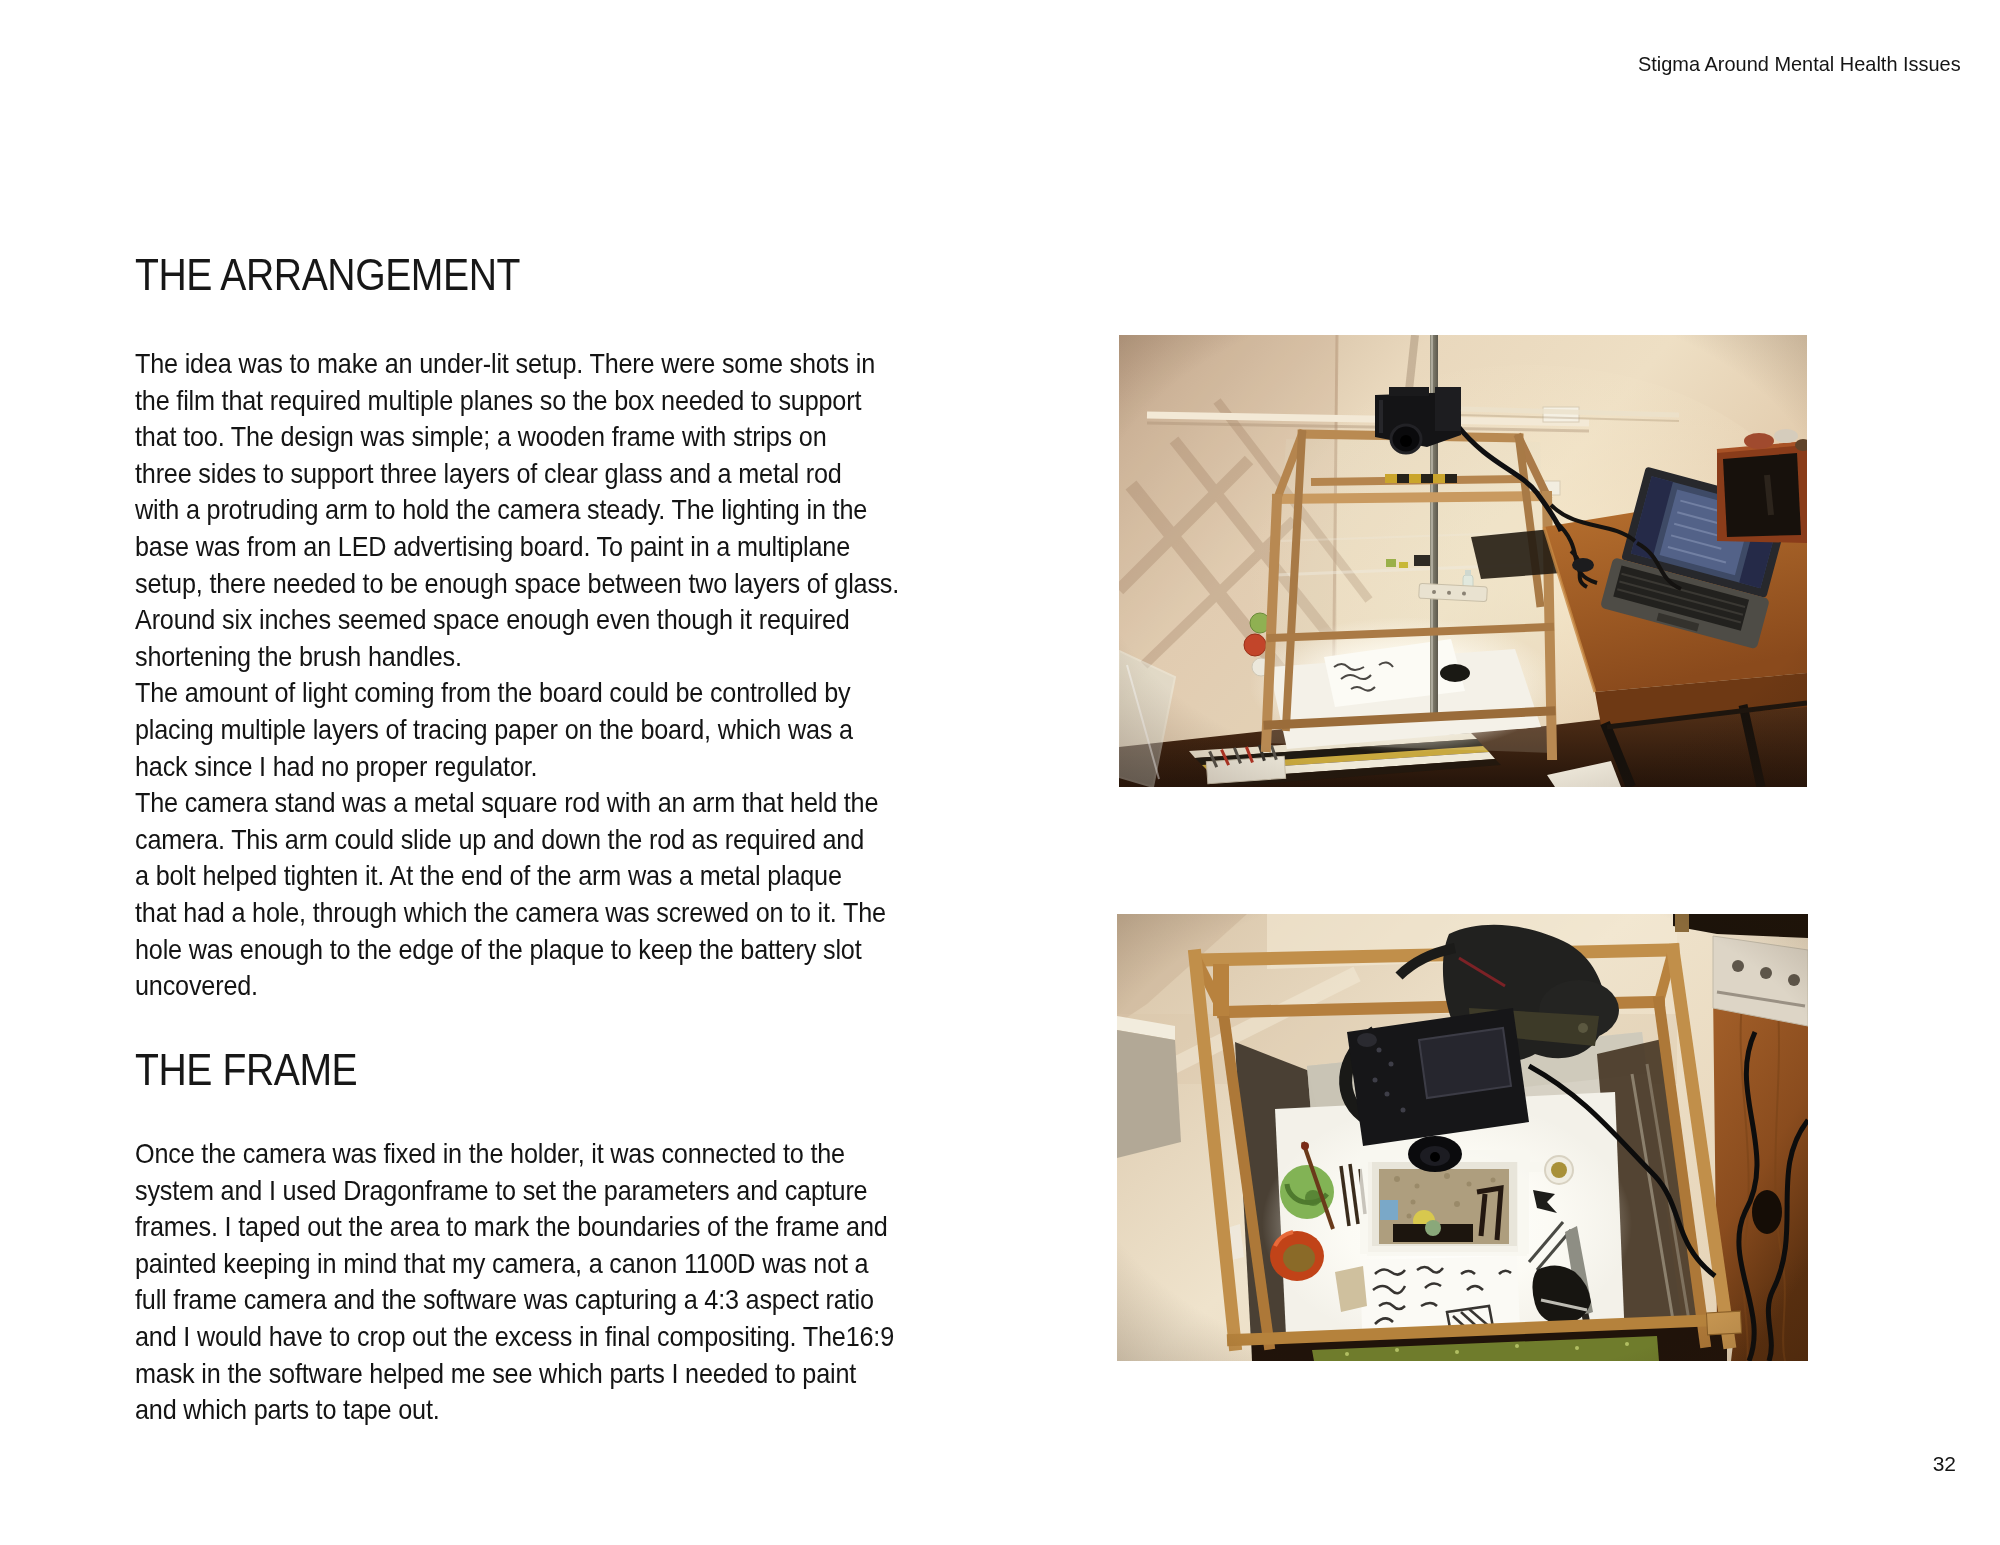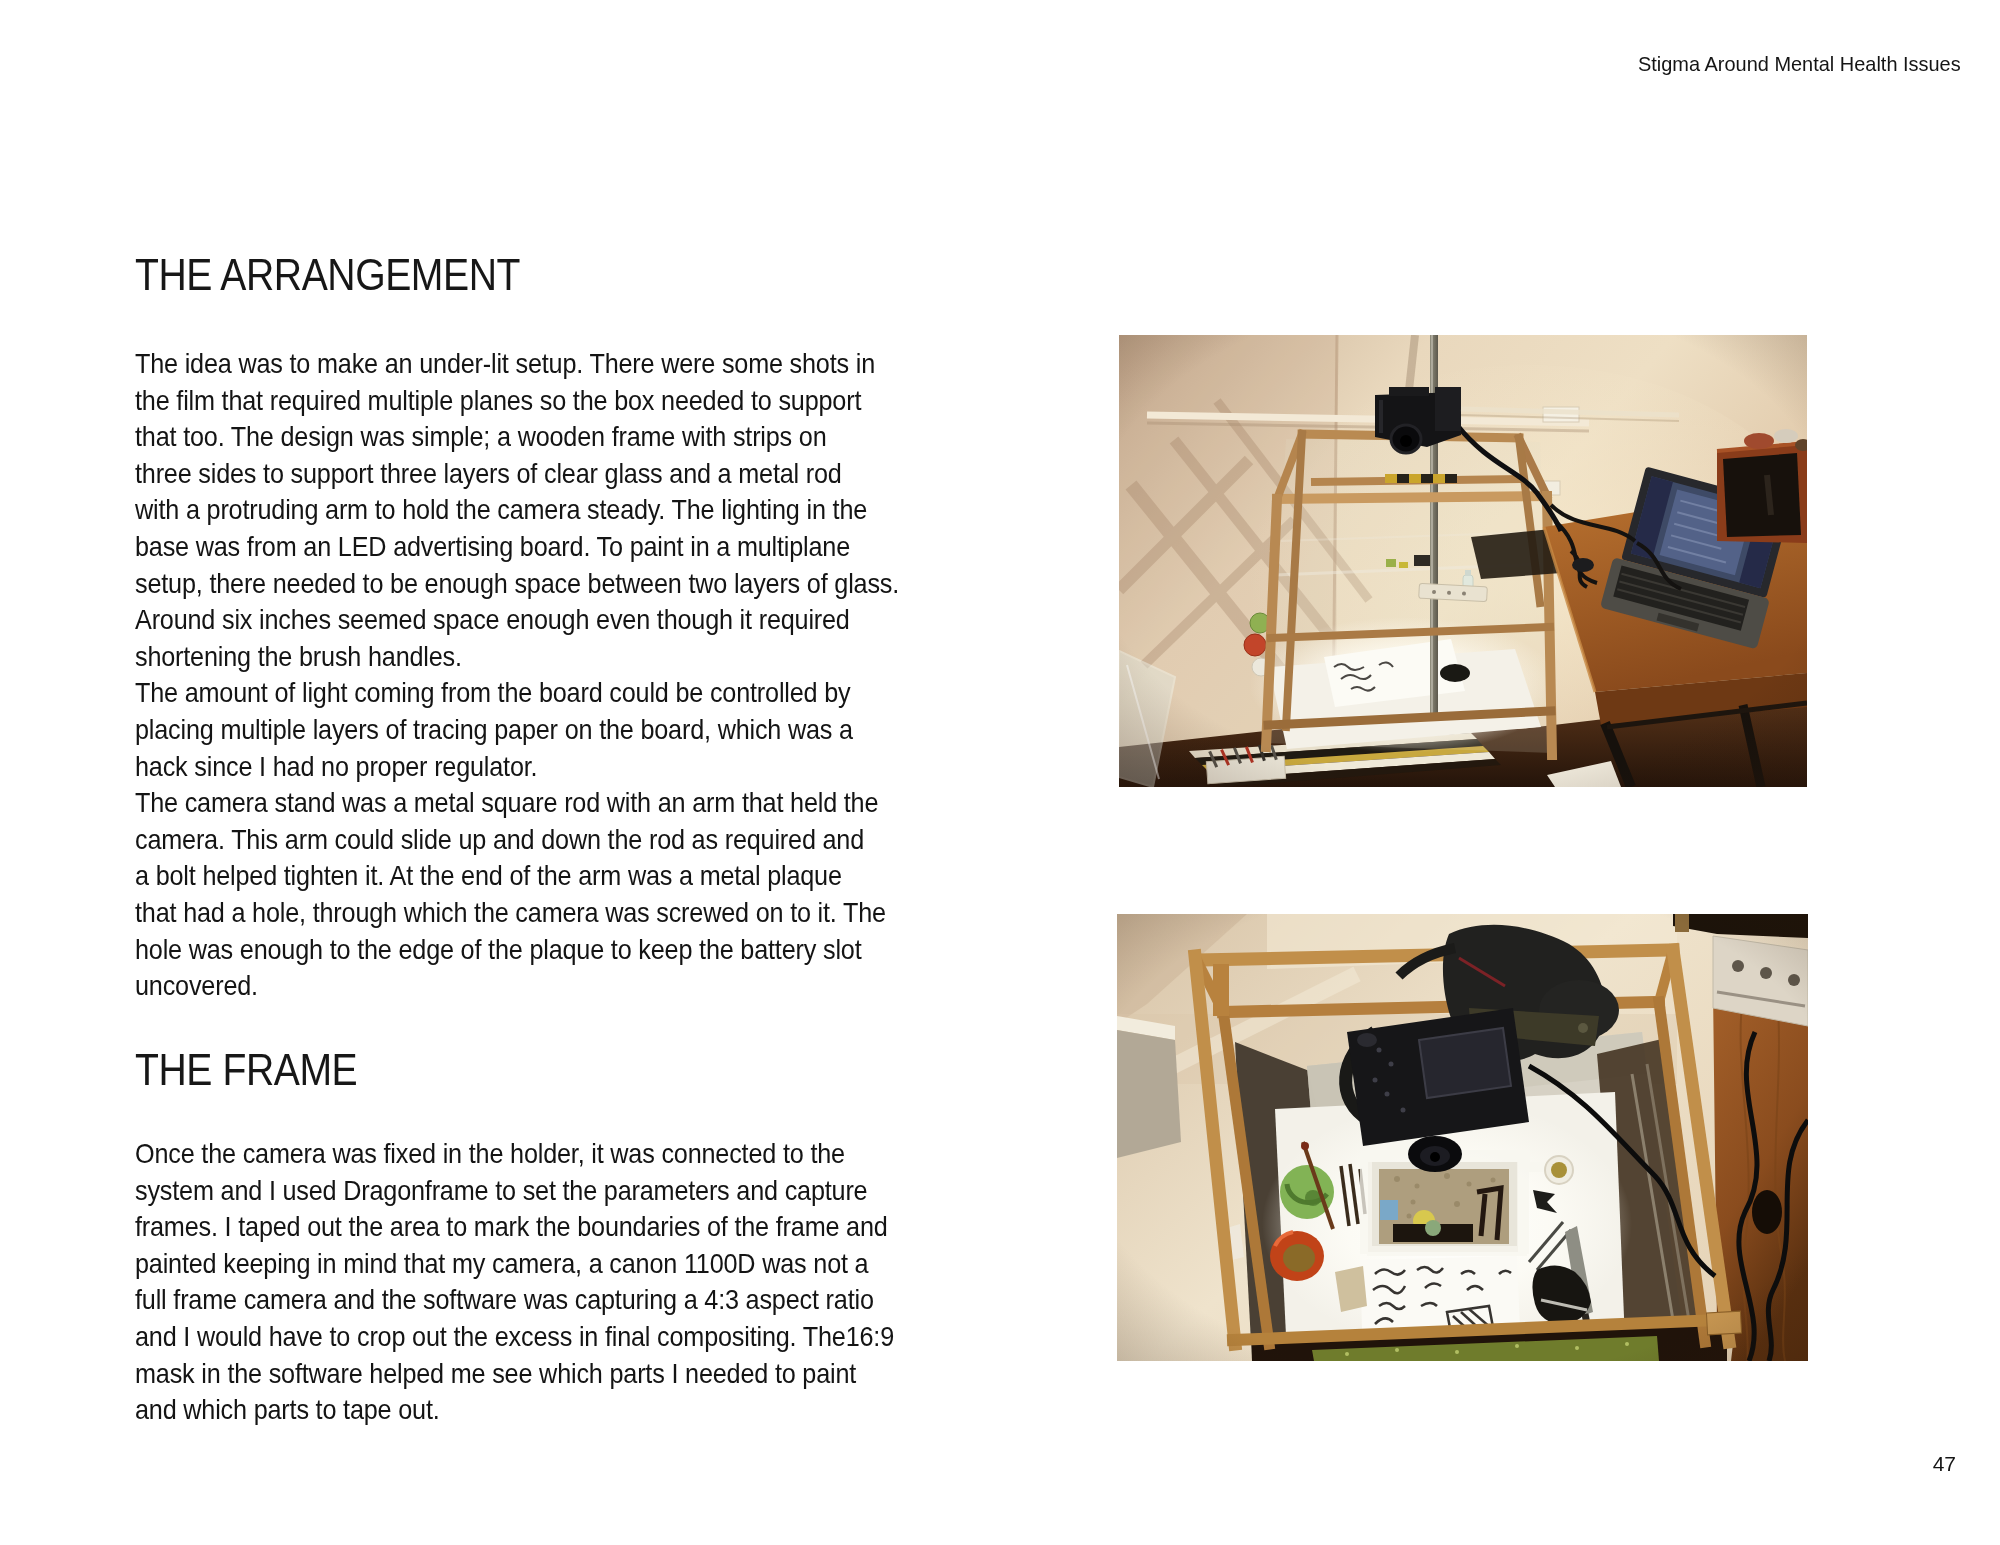--- a/index.html
+++ b/index.html
@@ -56,21 +56,21 @@
   <p id="para-frame" class="body-text">Once the camera was fixed in the holder, it was connected to the
 system and I used Dragonframe to set the parameters and capture
 frames. I taped out the area to mark the boundaries of the frame and
 painted keeping in mind that my camera, a canon 1100D was not a
 full frame camera and the software was capturing a 4:3 aspect ratio
 and I would have to crop out the excess in final compositing. The16:9
 mask in the software helped me see which parts I needed to paint
 and which parts to tape out.
 </p>
 
-  <div class="page-number">47</div>
+  <div class="page-number">32</div>
 
   <figure id="figure-1" class="photo" aria-label="Under-lit multiplane setup: wooden frame box with camera mounted on a metal rod, glowing LED base, and a laptop on a wooden desk">
     <svg viewBox="0 0 688 452" preserveAspectRatio="none">
       <defs>
         <linearGradient id="p1wall" x1="0" y1="0" x2="1" y2="0.55">
           <stop offset="0" stop-color="#c7ae93"></stop>
           <stop offset="0.35" stop-color="#e9d8bd"></stop>
           <stop offset="0.62" stop-color="#eedfc4"></stop>
           <stop offset="1" stop-color="#dcc2a2"></stop>
         </linearGradient>

